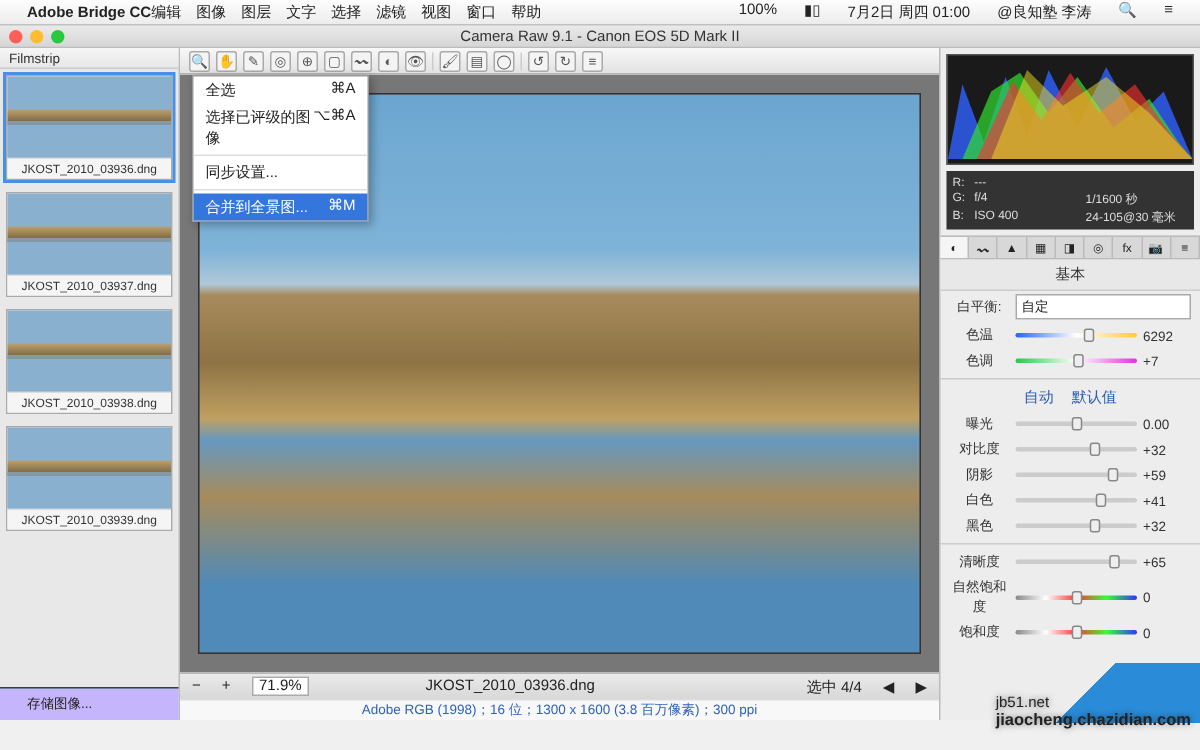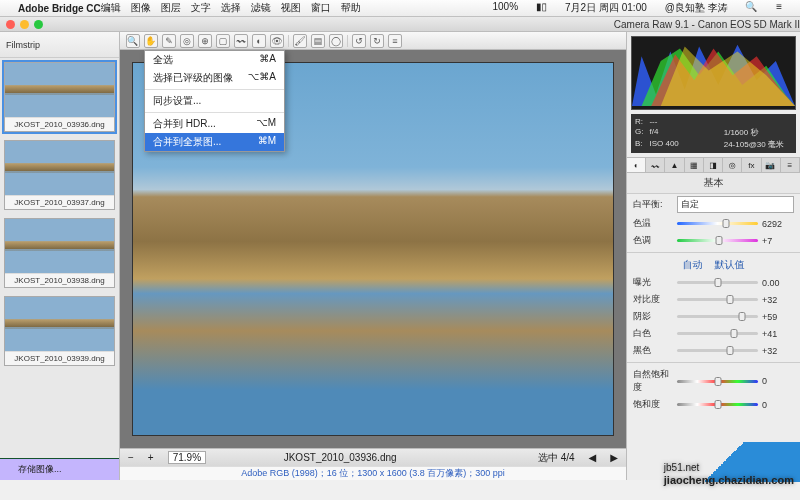--- a/index.html
+++ b/index.html
@@ -5,55 +5,55 @@
 *{box-sizing:border-box;margin:0;padding:0;font-family:"Helvetica Neue",Arial,sans-serif;font-size:10px;color:#222}
 body{width:800px;height:500px;background:#f0f0f0;position:relative;overflow:hidden}
 .menubar{height:16px;background:linear-gradient(#fdfdfd,#ececec);display:flex;align-items:center;padding:0 8px;font-size:10px}
 .apple{font-size:11px;margin-right:10px}
 .menubar span{margin-right:10px}
 .status{margin-left:auto;display:flex;gap:8px;font-size:9px;color:#333}
 .windowbar{height:16px;background:linear-gradient(#eaeaea,#d6d6d6);display:flex;align-items:center;position:relative;border-top:1px solid #c0c0c0;border-bottom:1px solid #bcbcbc}
 .traffic{display:flex;gap:5px;margin-left:6px}
 .traffic i{width:9px;height:9px;border-radius:50%}
 .tr{background:#ff5f57}.ty{background:#febc2e}.tg{background:#28c840}
-.wintitle{position:absolute;left:0;right:0;text-align:right;font-size:10px;color:#333}
+.wintitle{position:absolute;left:0;right:0;text-align:center;font-size:10px;color:#333}
 .content{display:flex;height:448px}
 .sidebar{width:120px;background:#e8e8e8;border-right:1px solid #bbb;display:flex;flex-direction:column}
-.fshdr{height:26px;font-size:9px;color:#333;display:flex;align-items:center;padding:0 6px;background:linear-gradient(#f6f6f6,#e6e6e6);border-bottom:1px solid #ccc}
+.fshdr{height:14px;font-size:9px;color:#333;display:flex;align-items:center;padding:0 6px;background:linear-gradient(#f6f6f6,#e6e6e6);border-bottom:1px solid #ccc}
 .thumb{margin:4px;background:#fff;border:1px solid #aaa;display:flex;flex-direction:column}
 .thpic{height:54px;background:linear-gradient(#8ab0d0 40%,#b89c6a 42%,#6c5a38 60%,#8ab0d0 60%);position:relative}
 .thpic:after{content:"";position:absolute;inset:0;background:linear-gradient(transparent 55%,rgba(138,176,208,.7) 55%)}
 .thcap{height:14px;font-size:8px;text-align:center;line-height:14px;color:#333;background:#f5f5f5;border-top:1px solid #ddd;overflow:hidden}
 .thumb.sel{outline:2px solid #4a90e2}
 .savebar{margin-top:auto;border-top:1px solid #14532d;padding:4px 18px;font-size:9px;color:#222;background:#c4b5fd}
 .main{flex:1;display:flex;flex-direction:column;background:#777}
 .toolbar{height:18px;background:linear-gradient(#f8f8f8,#e2e2e2);display:flex;align-items:center;gap:4px;padding:0 6px;border-bottom:1px solid #bbb;position:relative}
 .tbtn{width:14px;height:14px;border:1px solid #aaa;border-radius:2px;background:#f4f4f4;display:inline-flex;align-items:center;justify-content:center;font-size:9px;color:#555}
 .sep{width:1px;height:12px;background:#ccc}
-.ctxmenu{position:absolute;top:18px;left:24px;width:141px;background:#fff;border:1px solid #999;box-shadow:2px 2px 6px rgba(0,0,0,.3);z-index:10}
+.ctxmenu{position:absolute;top:18px;left:8px;width:118px;background:#fff;border:1px solid #999;box-shadow:2px 2px 6px rgba(0,0,0,.3);z-index:10}
 .ctxmenu div{display:flex;justify-content:space-between;padding:2px 8px;font-size:10px}
 .ctxmenu .hl{background:#3576dc;color:#fff}
 .ctxmenu .hl span{color:#fff}
 .ctxmenu hr{border:none;border-top:1px solid #ddd;margin:2px 0}
 .canvas{flex:1;margin:12px;background:linear-gradient(#6ba6d0 0%,#7fb3d8 28%,#b0c8d8 34%,#a78b5c 36%,#8d7345 48%,#c0a060 58%,#6698c0 62%,#a78b5c 72%,#4f8ab8 88%);border:1px solid #333}
 .btmbar{height:18px;background:linear-gradient(#eaeaea,#d8d8d8);display:flex;align-items:center;padding:6px 8px;font-size:9px;color:#333;border-top:1px solid #bbb;gap:14px}
 .btmbar .pct{border:1px solid #aaa;padding:0 4px;background:#fff}
 .btmbar .nav{margin-left:auto}
 .infoline{height:14px;background:#f8f8f8;display:flex;align-items:center;justify-content:center;font-size:9px;color:#3060c0;border-top:1px solid #ddd}
 .panels{width:174px;background:#ededed;border-left:1px solid #bbb;display:flex;flex-direction:column}
 .histo{height:74px;margin:4px;background:#1a1a1a;position:relative;border:1px solid #555}
 .histo svg{position:absolute;inset:0}
 .meta{margin:0 4px 4px;font-size:8px;color:#ddd;background:#333;padding:3px 4px;display:grid;grid-template-columns:auto 1fr 1fr;gap:1px 6px}
 .meta span{color:#ddd;font-size:8px}
 .tabrow{height:16px;display:flex;background:#d8d8d8;border-top:1px solid #bbb;border-bottom:1px solid #bbb}
 .tab{flex:1;display:flex;align-items:center;justify-content:center;font-size:8px;border-right:1px solid #bbb}
 .tab.act{background:#f5f5f5}
 .phdr{text-align:center;padding:3px;font-size:10px;color:#333;background:#e8e8e8;border-bottom:1px solid #ccc}
 .row{display:flex;align-items:center;padding:2px 6px;gap:4px}
-.rlbl{width:40px;font-size:9px;color:#333;text-align:left}
+.rlbl{width:40px;font-size:9px;color:#333;text-align:center}
 .rval{width:32px;font-size:9px;color:#333}
 .slider{flex:1;height:3px;background:#ccc;position:relative;border-radius:2px}
 .slider.color{background:linear-gradient(90deg,#26f,#fff,#fc3)}
 .slider.tint{background:linear-gradient(90deg,#2c4,#fff,#d3d)}
 .slider.sat{background:linear-gradient(90deg,#888,#fff,#f33,#3f3,#33f)}
 .slider i{position:absolute;top:-3px;width:7px;height:9px;background:#eee;border:1px solid #888;border-radius:2px;transform:translateX(-50%)}
 .sel2{flex:1;border:1px solid #aaa;background:#fff;font-size:9px;padding:1px 3px}
 .autolnk{text-align:center;padding:2px;font-size:9px}
 .autolnk span{color:#2a5db0;cursor:pointer;margin:0 6px}
 hr.pdiv{border:none;border-top:1px solid #ccc;margin:3px 0}
@@ -145,24 +145,20 @@
         <div>
             <span>选择已评级的图像</span>
             <span>⌥⌘A</span>
           </div>
         <hr>
         <div>
             <span>同步设置...</span>
             <span></span>
           </div>
         <hr>
-        <div>
-            <span>合并到 HDR...</span>
-            <span>⌥M</span>
-          </div>
         <div class="hl">
             <span>合并到全景图...</span>
             <span>⌘M</span>
           </div>
       </div>
     </div>
 
     <div class="canvas"></div>
 
     <div class="btmbar">
@@ -260,20 +256,27 @@
       </div>
     <div class="row">
         <span class="rlbl">黑色</span>
         <div class="slider">
           <i style="left:66%"></i>
         </div>
         <span class="rval">+32</span>
       </div>
     <hr class="pdiv">
     <div class="row">
+        <span class="rlbl">清晰度</span>
+        <div class="slider">
+          <i style="left:82%"></i>
+        </div>
+        <span class="rval">+65</span>
+      </div>
+    <div class="row">
         <span class="rlbl">自然饱和度</span>
         <div class="slider sat">
           <i style="left:50%"></i>
         </div>
         <span class="rval">0</span>
       </div>
     <div class="row">
         <span class="rlbl">饱和度</span>
         <div class="slider sat">
           <i style="left:50%"></i>

